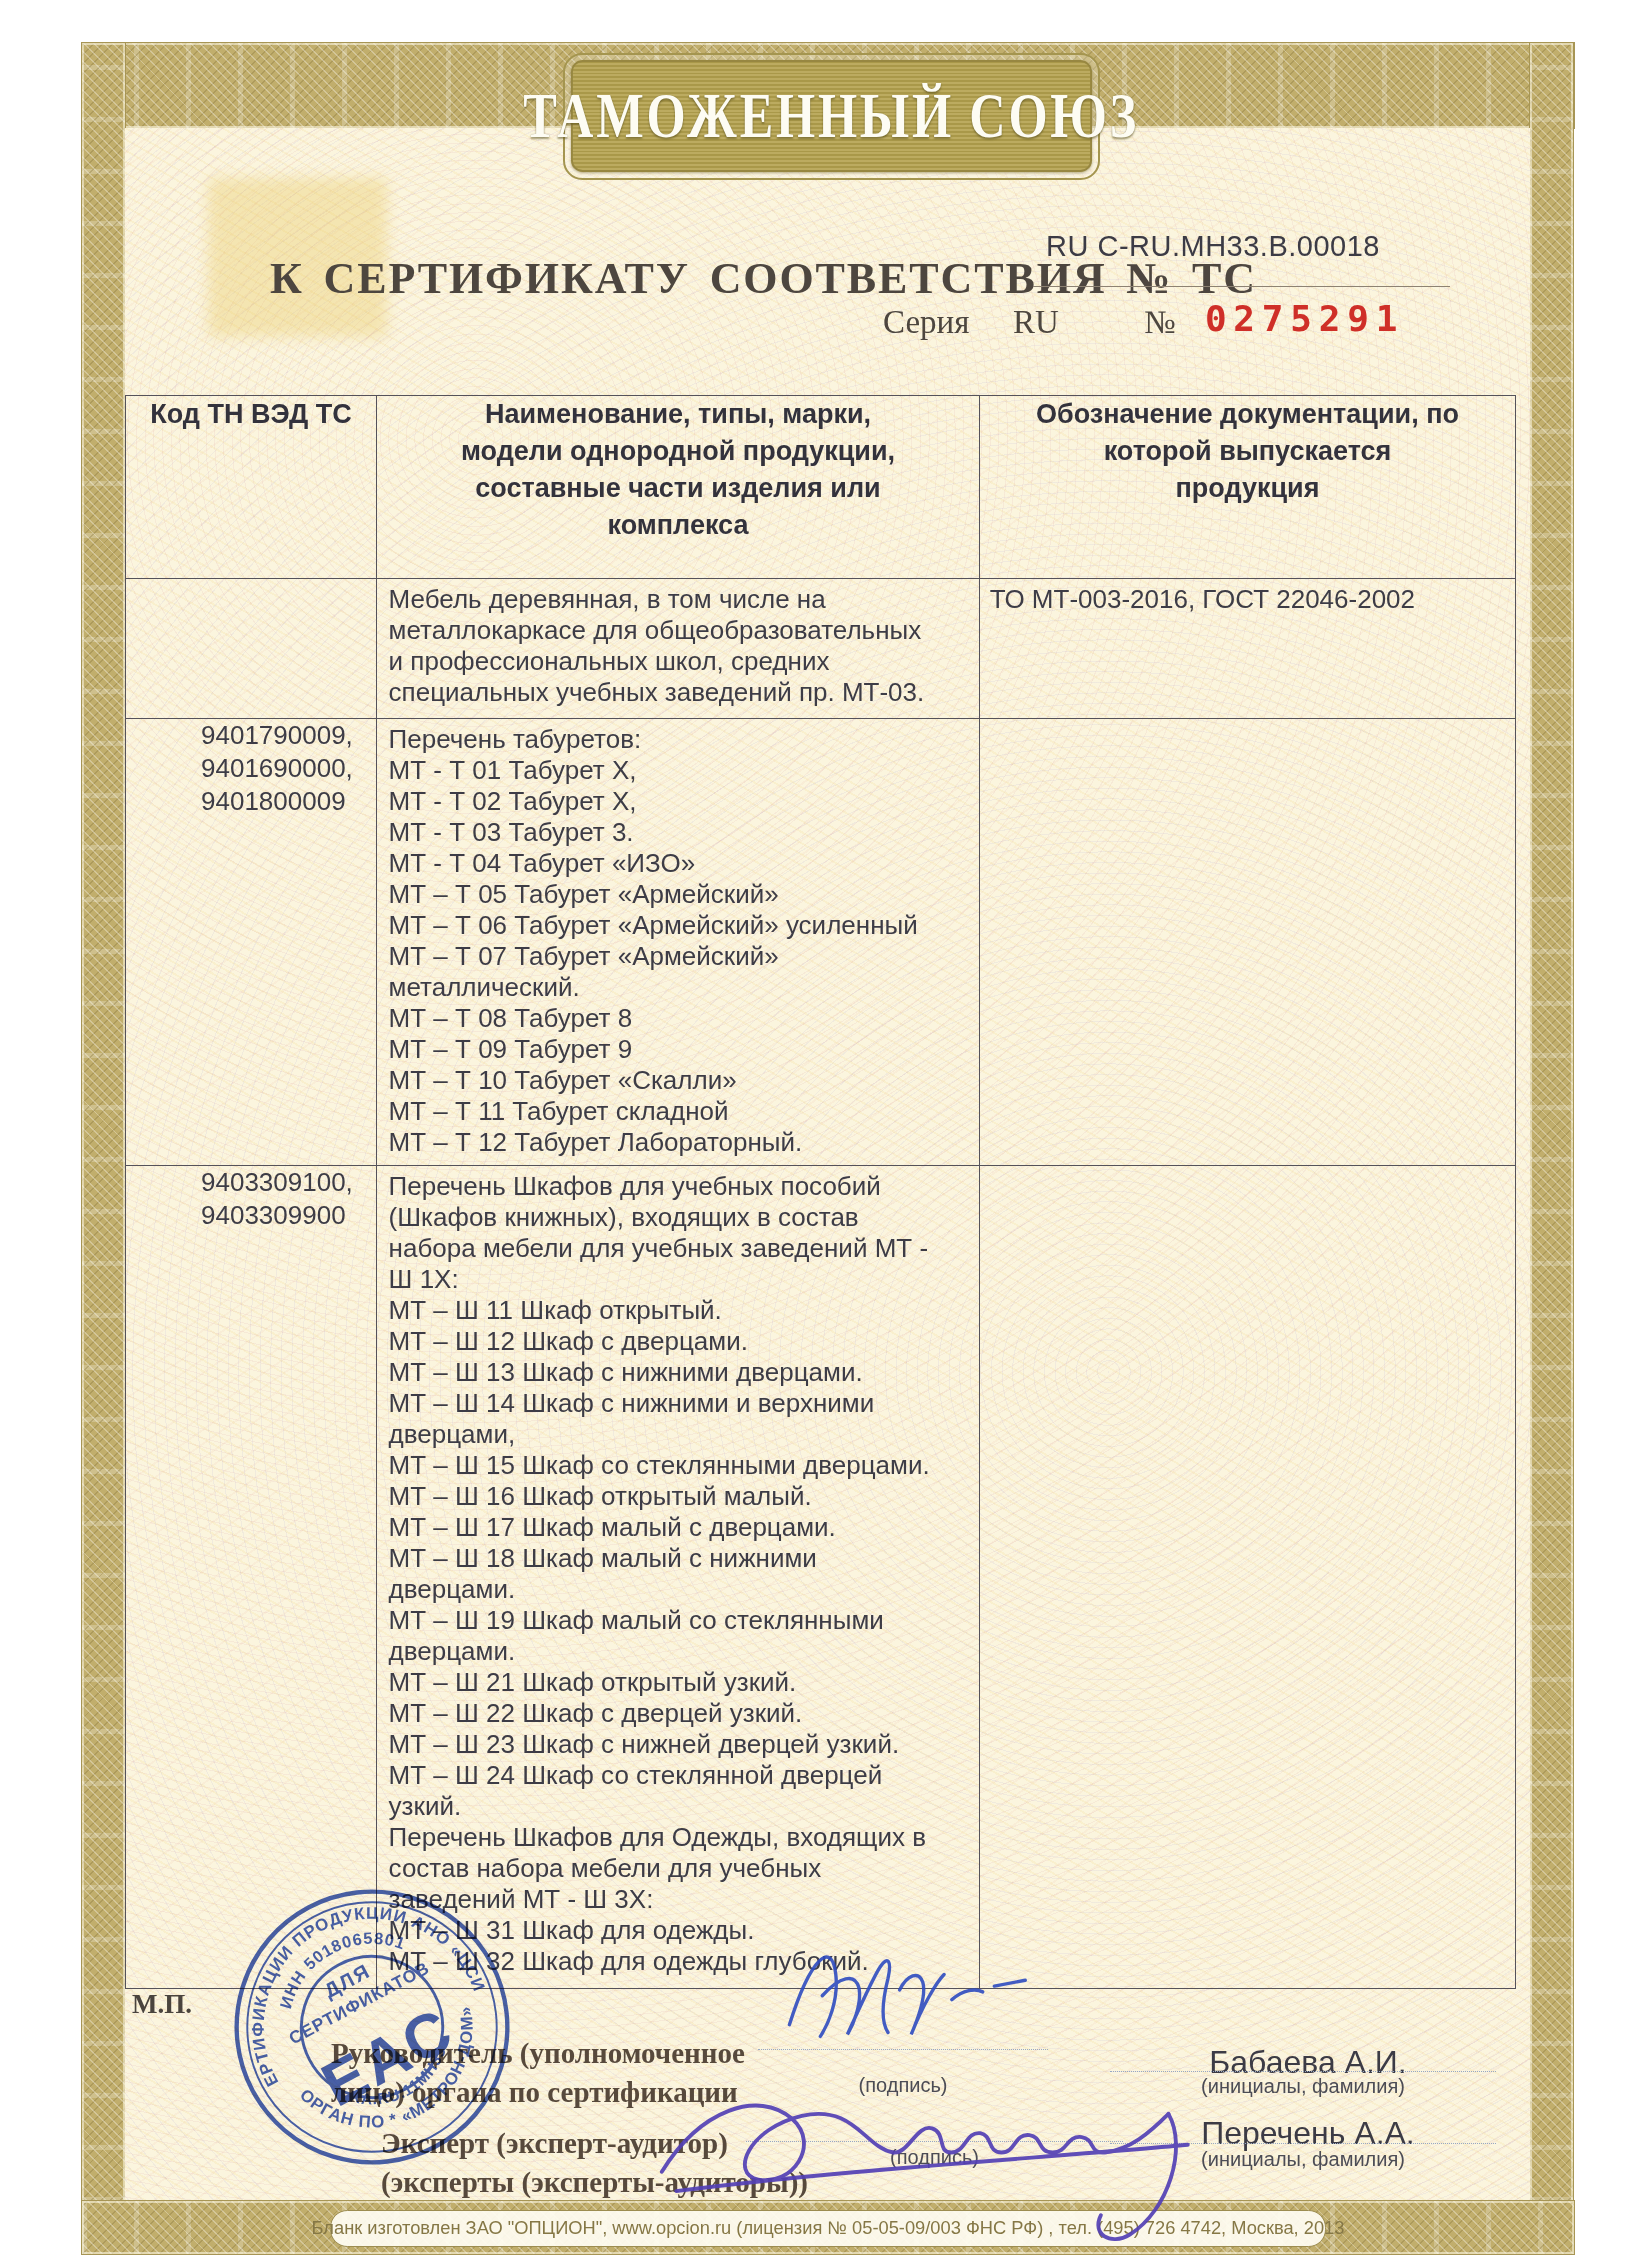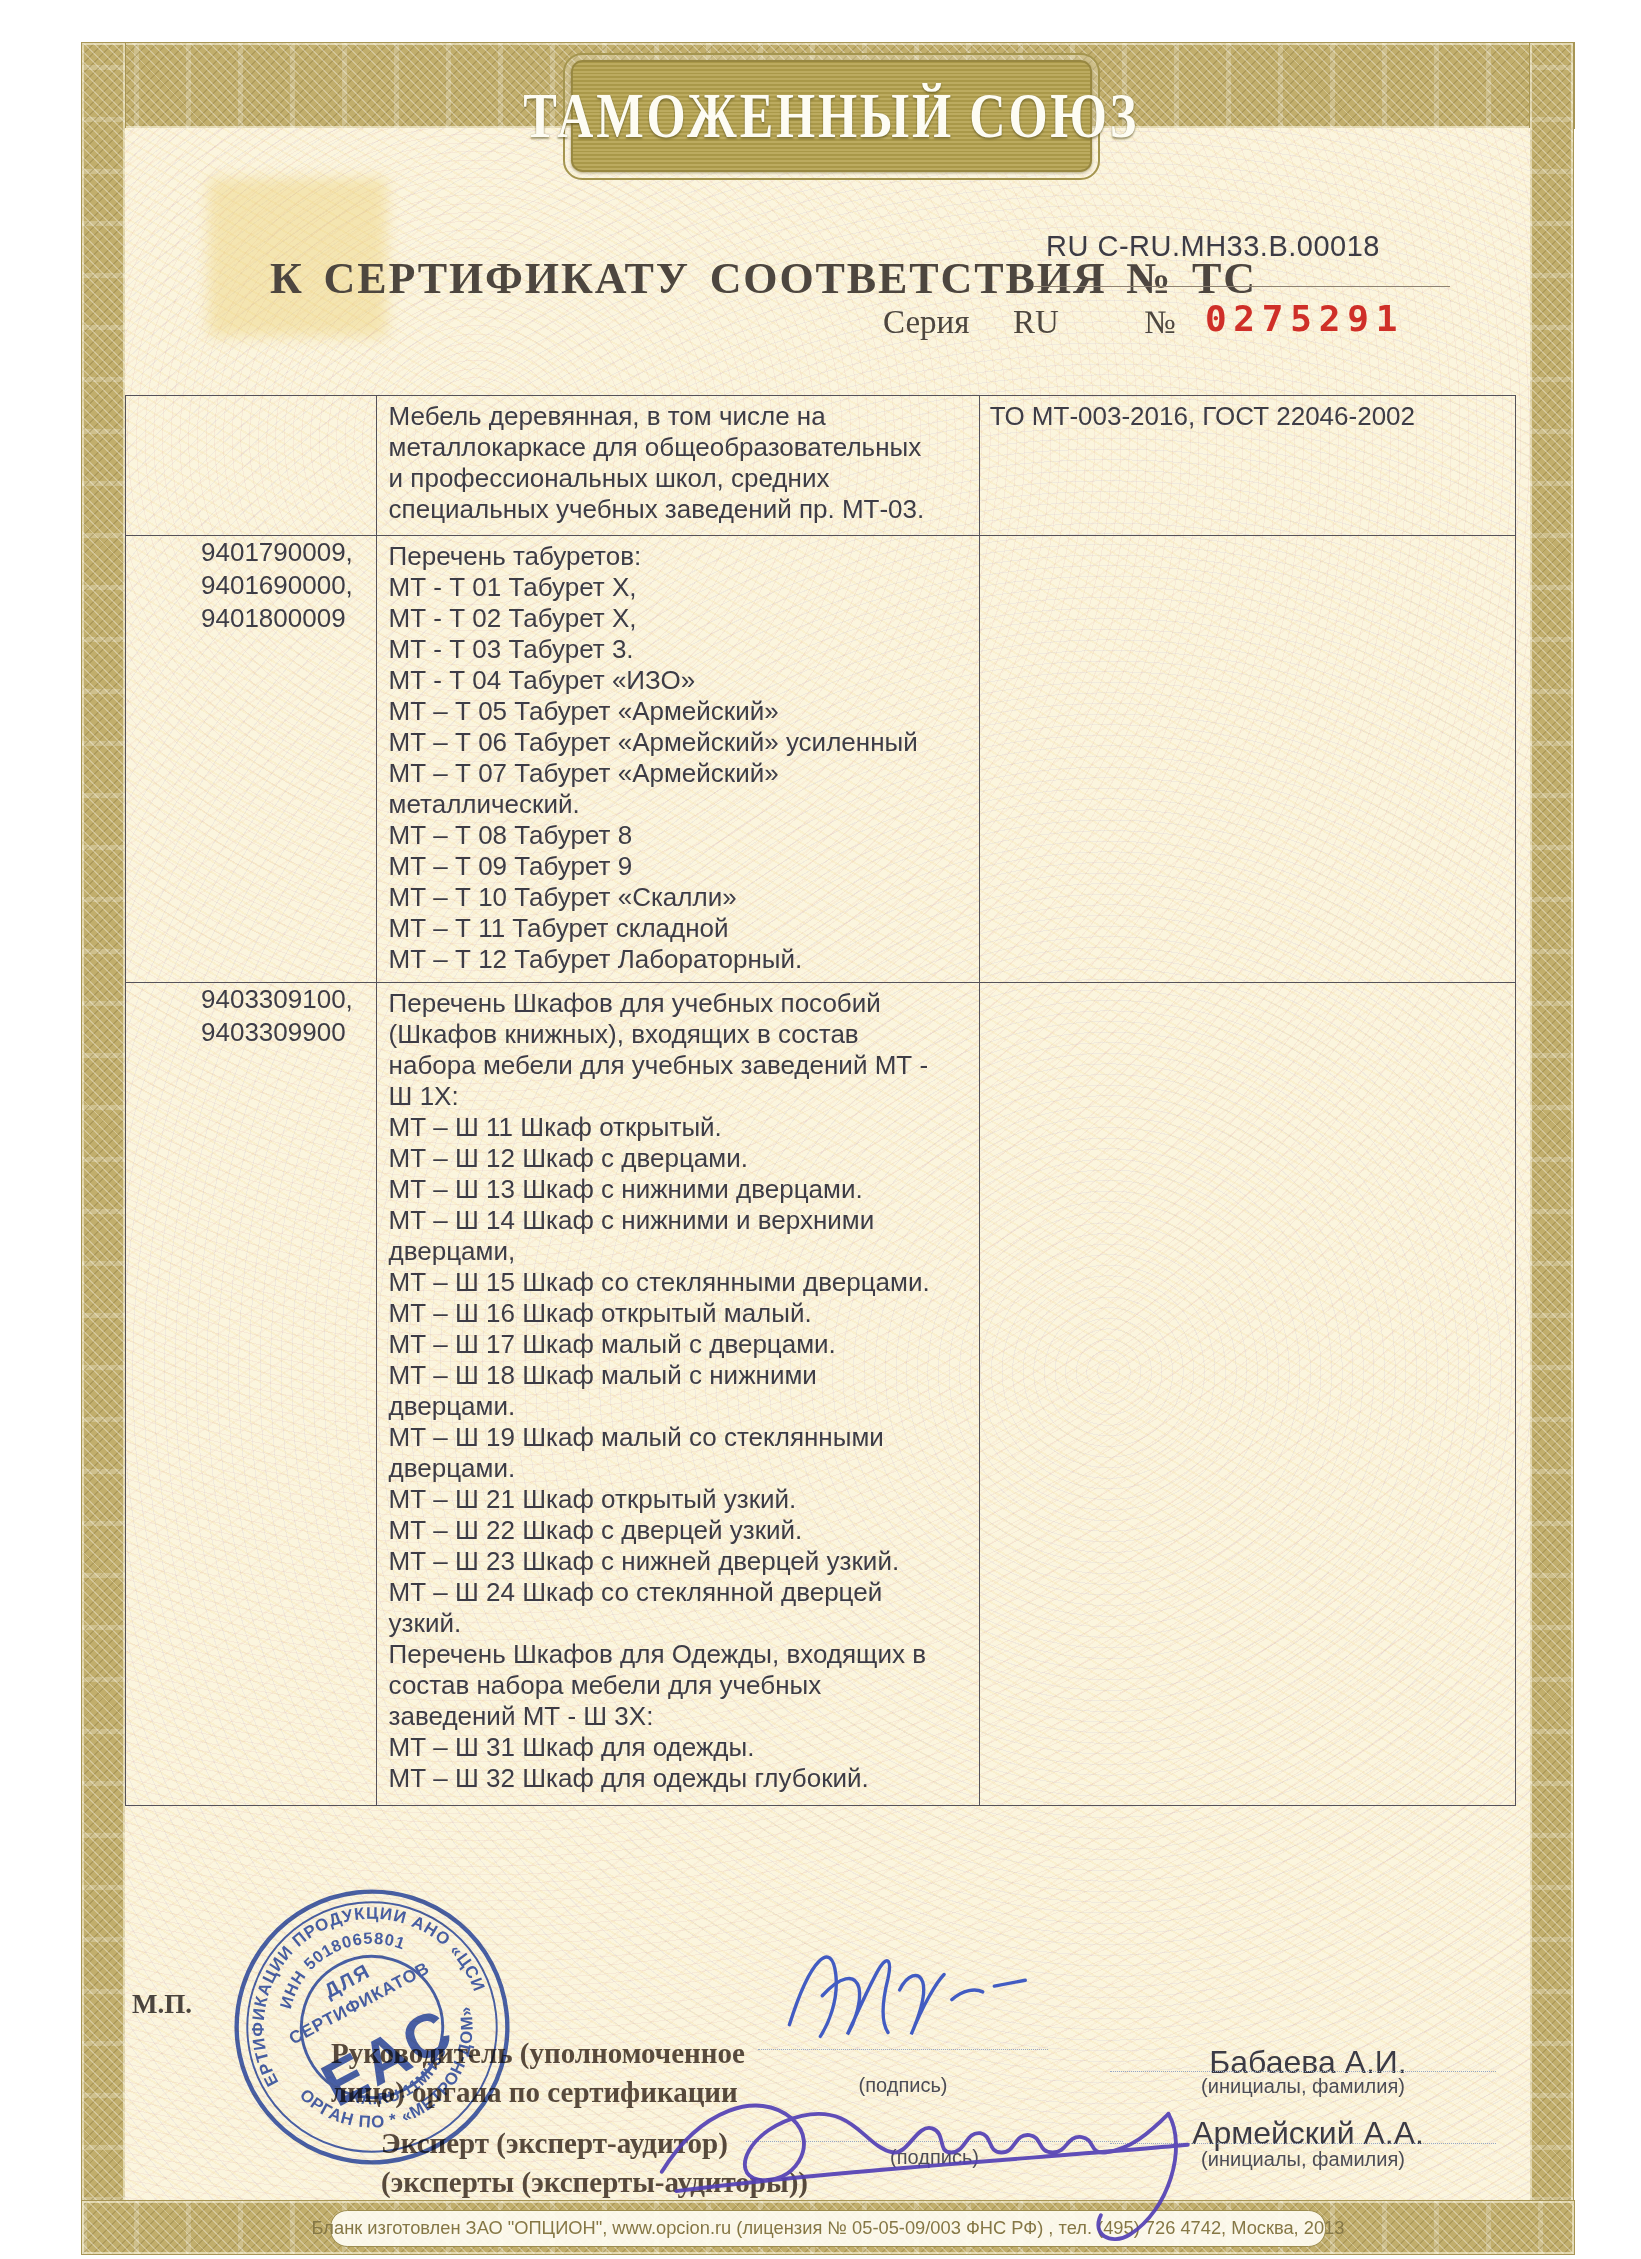--- a/index.html
+++ b/index.html
@@ -137,20 +137,36 @@
       <span class="serial-number">0275291</span>
     </div>
 
     <table class="main">
       <colgroup>
           <col class="col1">
           <col class="col2">
           <col class="col3">
         </colgroup>
       <tbody>
+          <tr style="height:183px;">
+        <th class="vmid">
+          <div class="hcell">Код ТН ВЭД ТС</div>
+        </th>
+        <th class="vmid">
+          <div class="hcell">Наименование, типы, марки,
+модели однородной продукции,
+составные части изделия или
+комплекса</div>
+        </th>
+        <th class="vmid">
+          <div class="hcell">Обозначение документации, по
+которой выпускается
+продукция</div>
+        </th>
+      </tr>
       <tr style="height:140px;">
         <td>
               <div class="cell-code"></div>
             </td>
         <td>
               <div class="cell-name">Мебель деревянная, в том числе на
 металлокаркасе для общеобразовательных
 и профессиональных школ, средних
 специальных учебных заведений пр. МТ-03.</div>
             </td>
@@ -232,21 +248,21 @@
 
     <div class="dotline" style="left:676px;top:2006px;width:290px;"></div>
     <div class="caption" style="left:676px;top:2031px;width:290px;">(подпись)</div>
     <div class="dotline" style="left:664px;top:2098px;width:377px;"></div>
     <div class="caption" style="left:664px;top:2103px;width:377px;">(подпись)</div>
 
     <div class="sig-name" style="left:1023px;top:2001px;">Бабаева А.И.</div>
     <div class="dotline" style="left:1028px;top:2028px;width:386px;"></div>
     <div class="caption" style="left:1028px;top:2032px;width:386px;">(инициалы, фамилия)</div>
 
-    <div class="sig-name" style="left:1023px;top:2072px;">Армейский А.А.</div>
+    <div class="sig-name" style="left:1023px;top:2072px;">Перечень А.А.</div>
     <div class="dotline" style="left:1028px;top:2100px;width:386px;"></div>
     <div class="caption" style="left:1028px;top:2105px;width:386px;">(инициалы, фамилия)</div>
 
     <svg class="stamp" viewBox="0 0 300 300">
       <g fill="none" stroke="#2f4db4">
         <circle cx="150" cy="150" r="140" stroke-width="4.5"></circle>
         <circle cx="150" cy="150" r="129" stroke-width="2"></circle>
         <circle cx="150" cy="150" r="73" stroke-width="3"></circle>
       </g>
       <defs>

